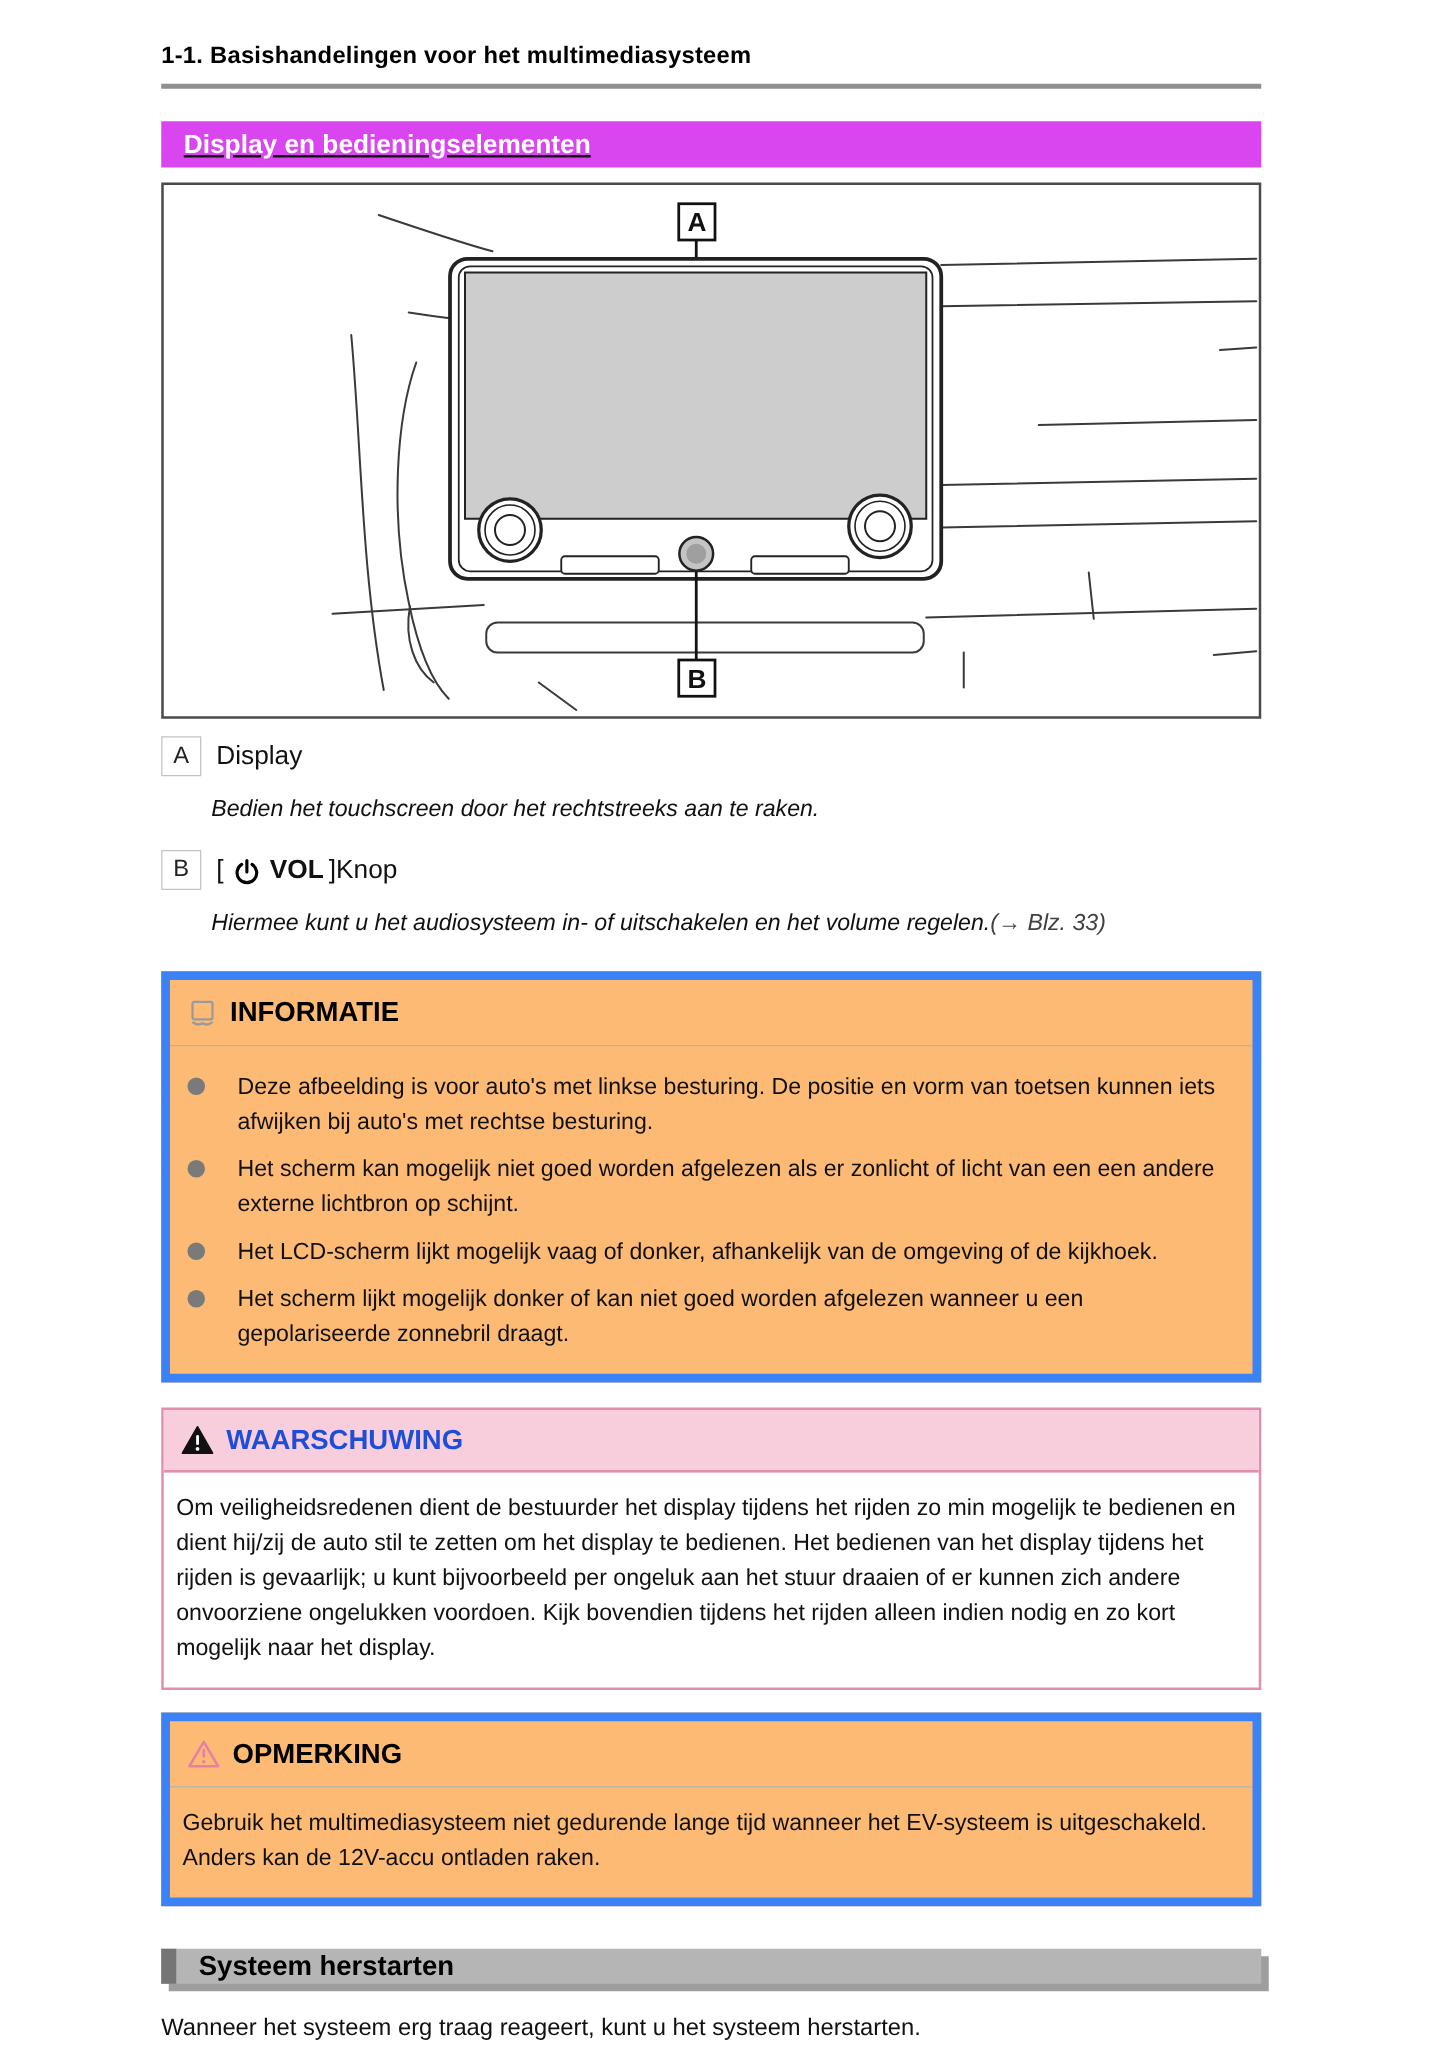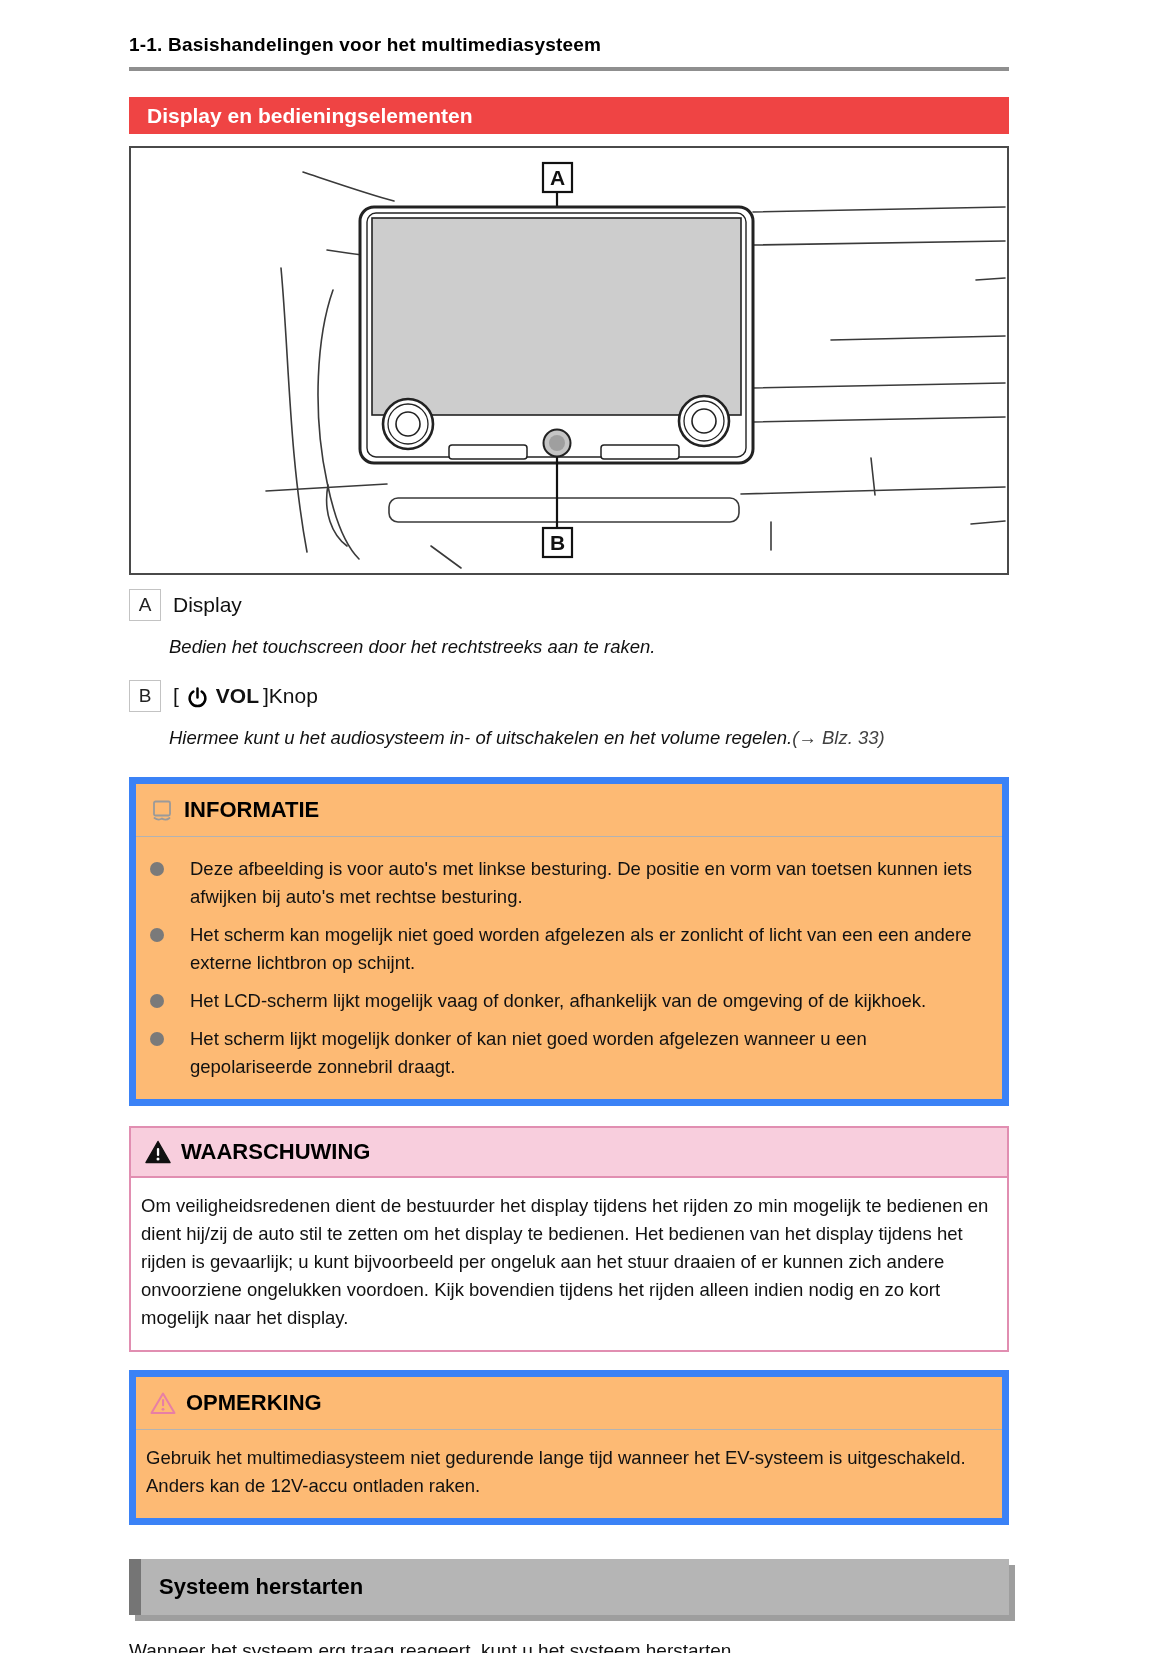--- a/index.html
+++ b/index.html
@@ -6,21 +6,21 @@
   body{
     width:1165px;min-height:1653px;background:#ffffff;
     font-family:"Liberation Sans","DejaVu Sans",sans-serif;
     color:#111;position:relative;
   }
   .content{width:880px;margin-left:113px;padding-left:16px;}
   
   .crumb{padding-top:34px;font-size:19px;font-weight:bold;color:#000;letter-spacing:.2px;}
   .crumb-rule{height:4px;background:#8f8f8f;margin-top:11px;}
   
-  .section-bar{margin-top:26px;height:37px;background:#ef4444;display:flex;align-items:center;}
+  .section-bar{margin-top:26px;height:37px;background:#d946ef;display:flex;align-items:center;text-decoration:underline;}
   .section-bar span{color:#fff;font-weight:bold;font-size:21px;padding-left:18px;}
   
   .diagram{margin-top:12px;border:2px solid #4a4a4a;background:#fff;height:425px;}
   .diagram svg{display:block;width:100%;height:100%;}
   
   .legend-row{display:flex;align-items:center;margin-top:14px;}
   .key-box{width:30px;height:30px;border:1px solid #c3c3c3;display:flex;align-items:center;justify-content:center;
            font-size:19px;color:#222;flex:0 0 auto;background:#fff;}
   .legend-title{font-size:21px;margin-left:12px;display:flex;align-items:center;gap:4px;}
   .legend-desc{font-size:18.5px;margin:12px 0 0 40px;line-height:27px;font-style:italic;}
@@ -31,25 +31,25 @@
   .edge-box .box-head{display:flex;align-items:center;gap:10px;padding:13px 14px;border-bottom:1px solid #b3b3b3;}
   .edge-box .box-head .box-title{font-size:22px;font-weight:bold;color:#000;}
   .info-body{padding:14px 12px 18px 12px;}
   .bullet-item{display:flex;margin-top:10px;gap:16px;}
   .bullet-item:first-child{margin-top:4px;}
   .bullet-dot{width:14px;height:14px;border-radius:50%;background:#7a7a7a;flex:0 0 auto;margin:7px 10px 0 2px;}
   .bullet-text{font-size:18.5px;line-height:28px;}
   
   .warn-box{border:2px solid #e18eb1;margin-top:20px;background:#fff;}
   .warn-head{background:#f8cedd;border-bottom:2px solid #e18eb1;display:flex;align-items:center;gap:10px;padding:11px 14px;}
-  .warn-head .box-title{font-size:22px;font-weight:bold;color:#000000;}
+  .warn-head .box-title{font-size:22px;font-weight:bold;color:#1d4ed8;}
   .warn-body{font-size:18.5px;line-height:28px;padding:14px 10px 18px 10px;}
   .note-body{font-size:18.5px;line-height:28px;padding:14px 10px 18px 10px;}
   
-  .sub-bar{margin-top:34px;position:relative;height:56px;background:#b5b5b5;
+  .sub-bar{margin-top:34px;position:relative;height:28px;background:#b5b5b5;
            box-shadow:6px 6px 0 #9e9e9e;display:flex;align-items:center;}
   .sub-bar::before{content:"";position:absolute;left:0;top:0;bottom:0;width:12px;background:#757575;}
   .sub-bar span{font-size:22px;font-weight:bold;color:#000;padding-left:30px;}
   .flow-text{font-size:19px;margin-top:22px;line-height:28px;}
   .icon-svg{flex:0 0 auto;}
 </style>
 </head>
 <body>
 
 <div class="content">

